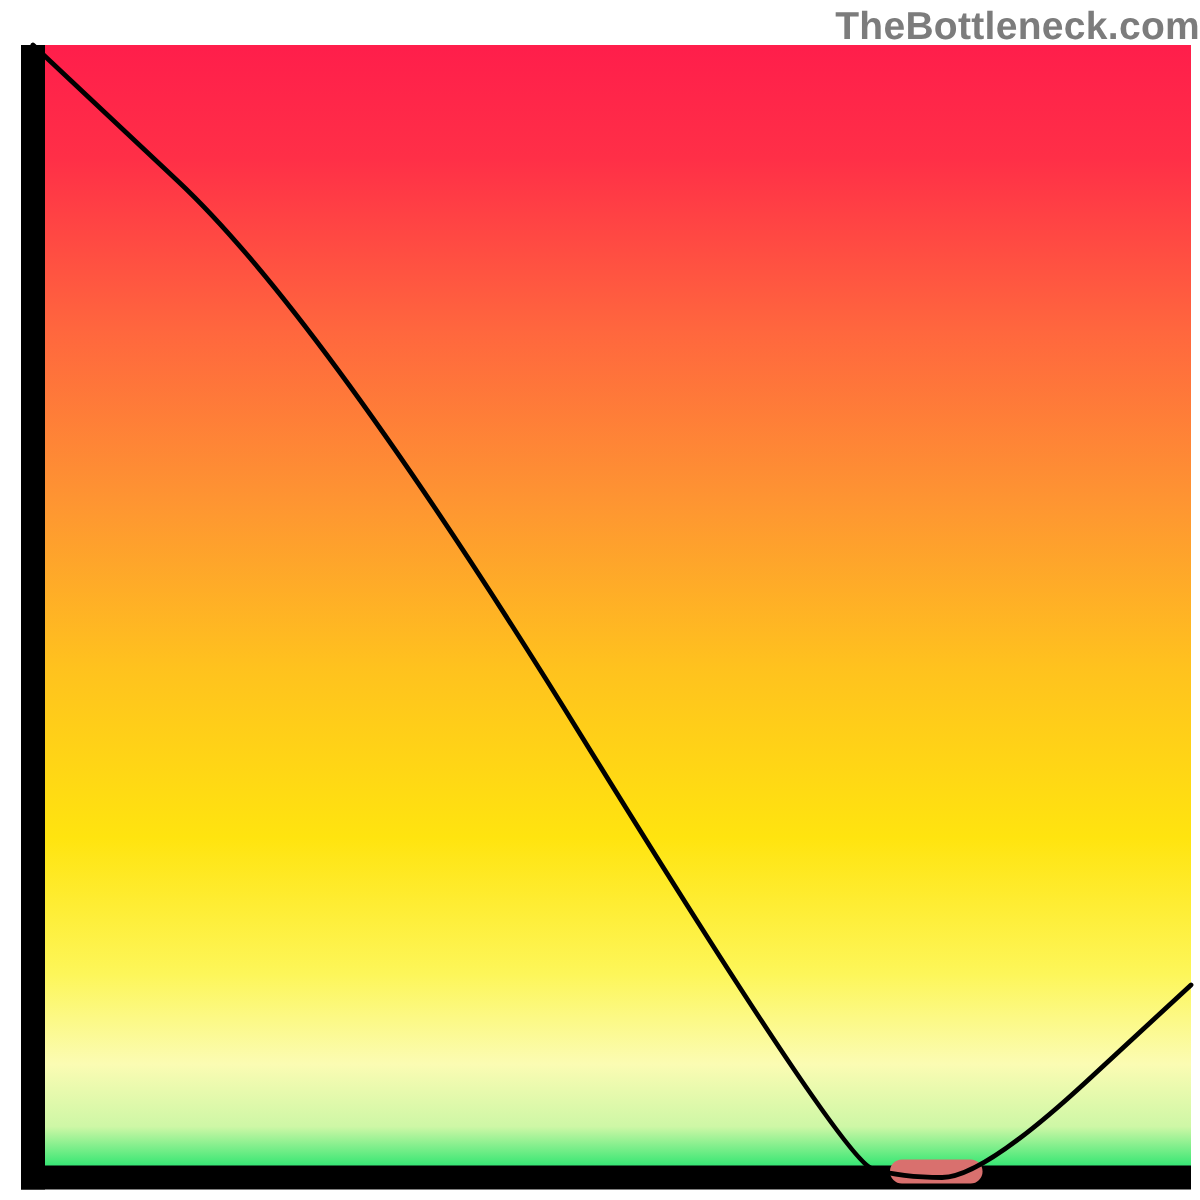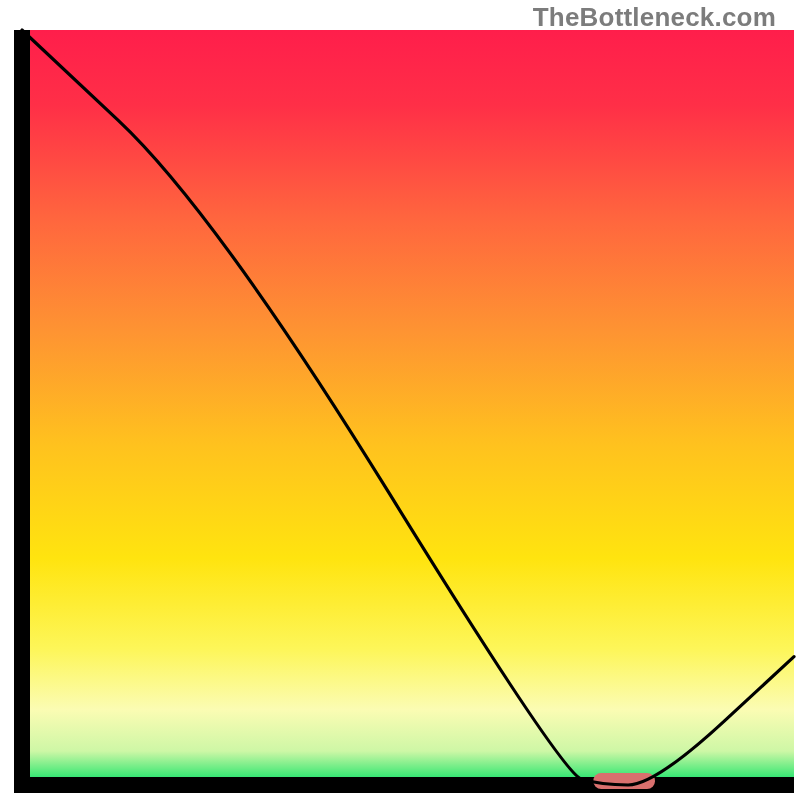--- a/index.html
+++ b/index.html
@@ -12,21 +12,21 @@
     font-family: Arial, Helvetica, sans-serif;
   }
   .container {
     position: relative;
     width: 800px;
     height: 800px;
   }
   .watermark {
     position: absolute;
     top: 2px;
-    right: 24px;
+    right: 0;
     font-size: 26px;
     font-weight: 600;
     color: #7c7c7c;
     letter-spacing: 0.2px;
     z-index: 10;
   }
   svg {
     display: block;
   }
 </style>

